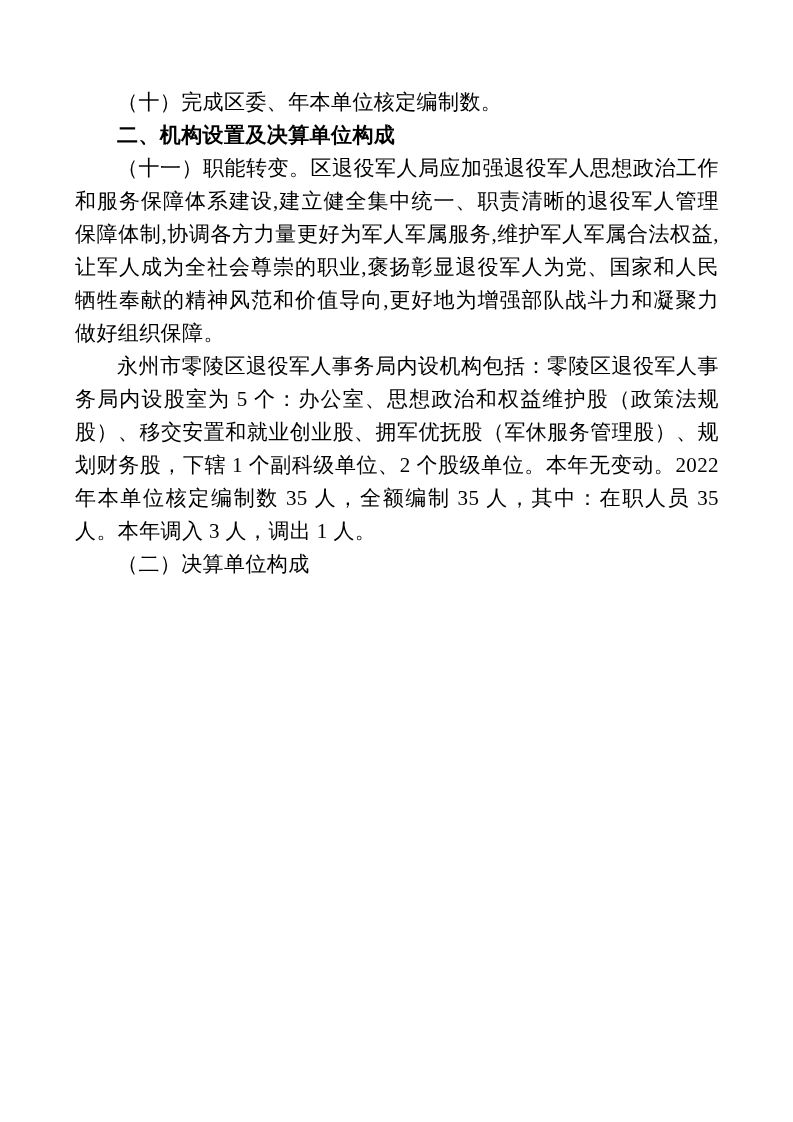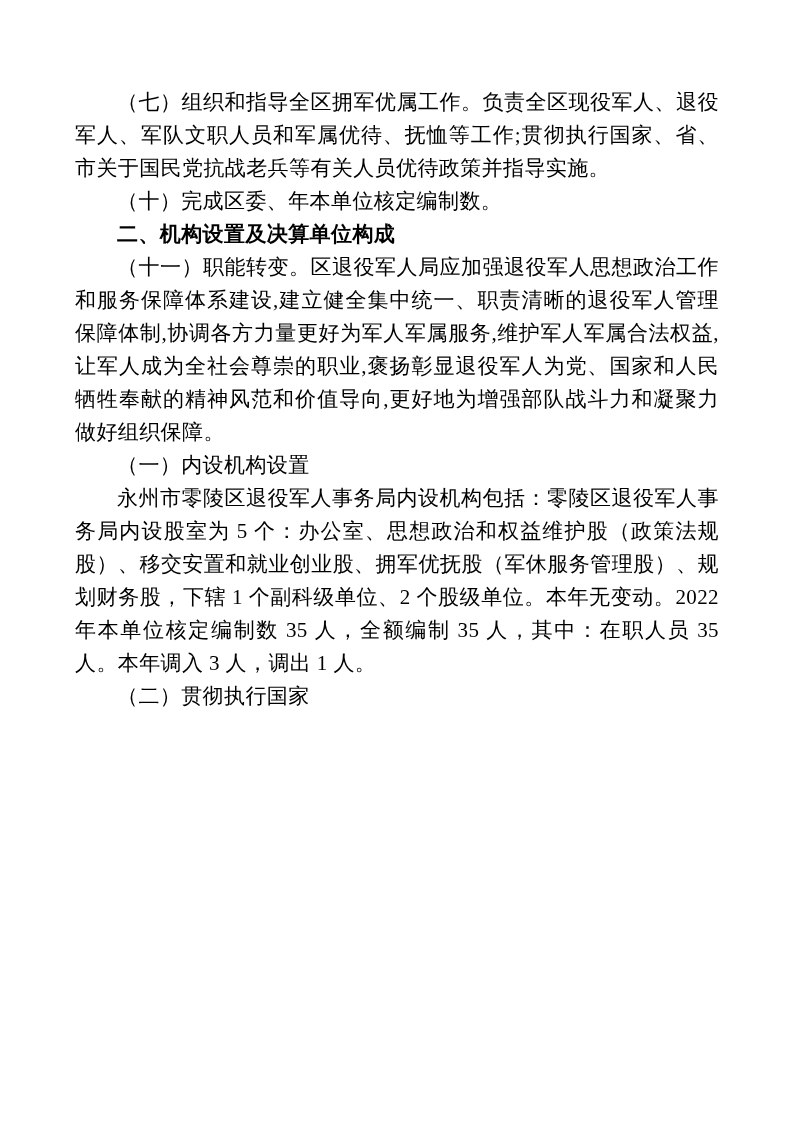--- a/index.html
+++ b/index.html
@@ -29,21 +29,19 @@
     }
     p.heading {
       font-weight: bold;
     }
   </style>
 </head>
 <body>
 
 <div class="page">
   <div class="content">
-    <p class="para">（七）组织和指导全区拥军优属工作。负责全区现役军人、退役军人、军队文职人员和军属优待、抚恤等工作;贯彻执行国家、省、市关于国民党抗战老兵等有关人员优待政策并指导实施。</p>
     <p class="para">（十）完成区委、年本单位核定编制数。</p>
     <p class="para heading">二、机构设置及决算单位构成</p>
     <p class="para">（十一）职能转变。区退役军人局应加强退役军人思想政治工作和服务保障体系建设,建立健全集中统一、职责清晰的退役军人管理保障体制,协调各方力量更好为军人军属服务,维护军人军属合法权益,让军人成为全社会尊崇的职业,褒扬彰显退役军人为党、国家和人民牺牲奉献的精神风范和价值导向,更好地为增强部队战斗力和凝聚力做好组织保障。</p>
-    <p class="para">（一）内设机构设置</p>
     <p class="para">永州市零陵区退役军人事务局内设机构包括：零陵区退役军人事务局内设股室为 5 个：办公室、思想政治和权益维护股（政策法规股）、移交安置和就业创业股、拥军优抚股（军休服务管理股）、规划财务股，下辖 1 个副科级单位、2 个股级单位。本年无变动。2022 年本单位核定编制数 35 人，全额编制 35 人，其中：在职人员 35 人。本年调入 3 人，调出 1 人。</p>
-    <p class="para">（二）贯彻执行国家</p>
+    <p class="para">（二）决算单位构成</p>
   </div>
 </div>
 
 </body></html>

